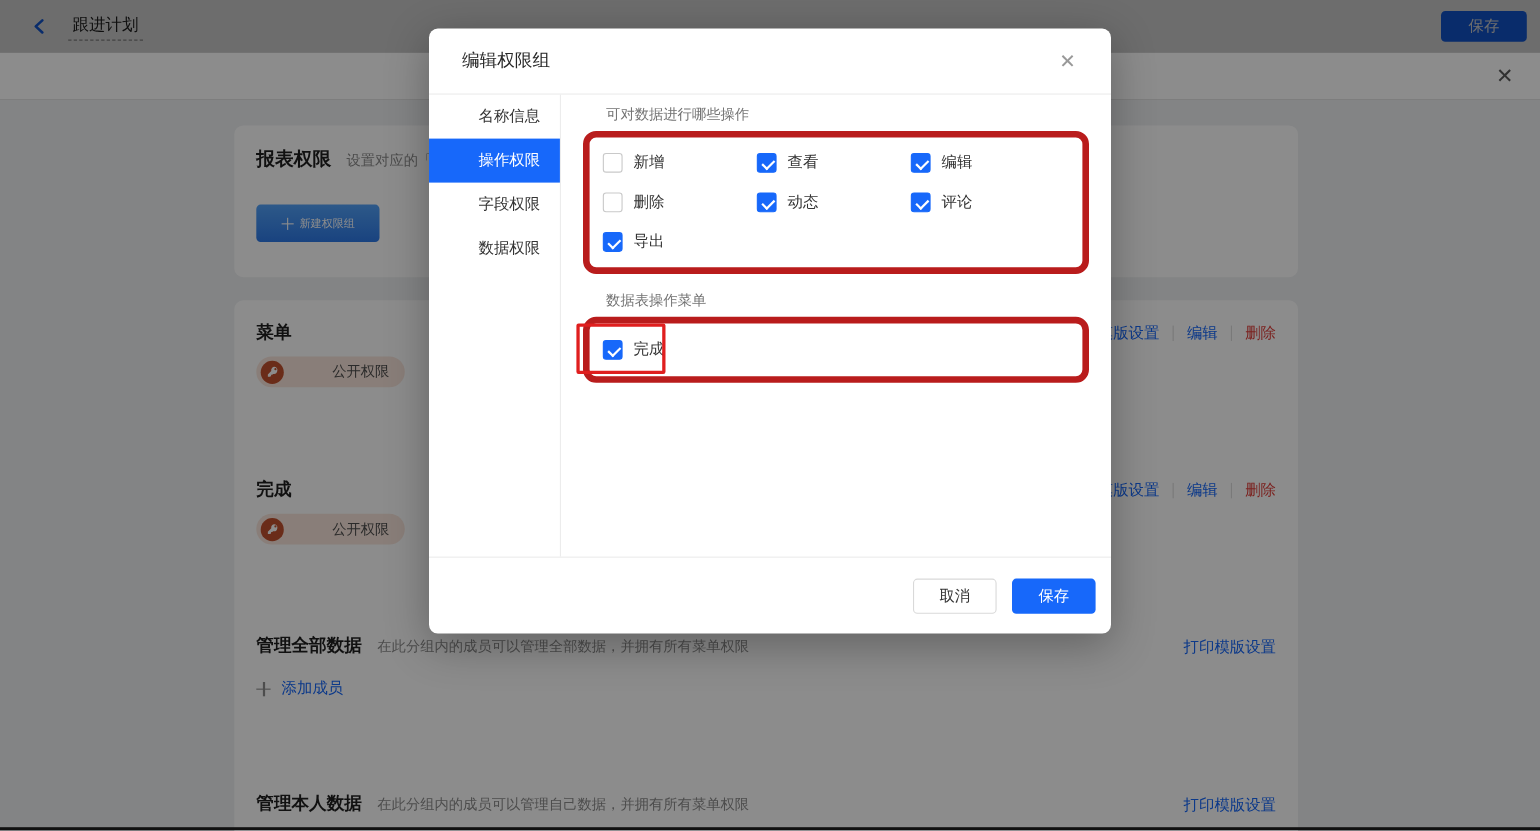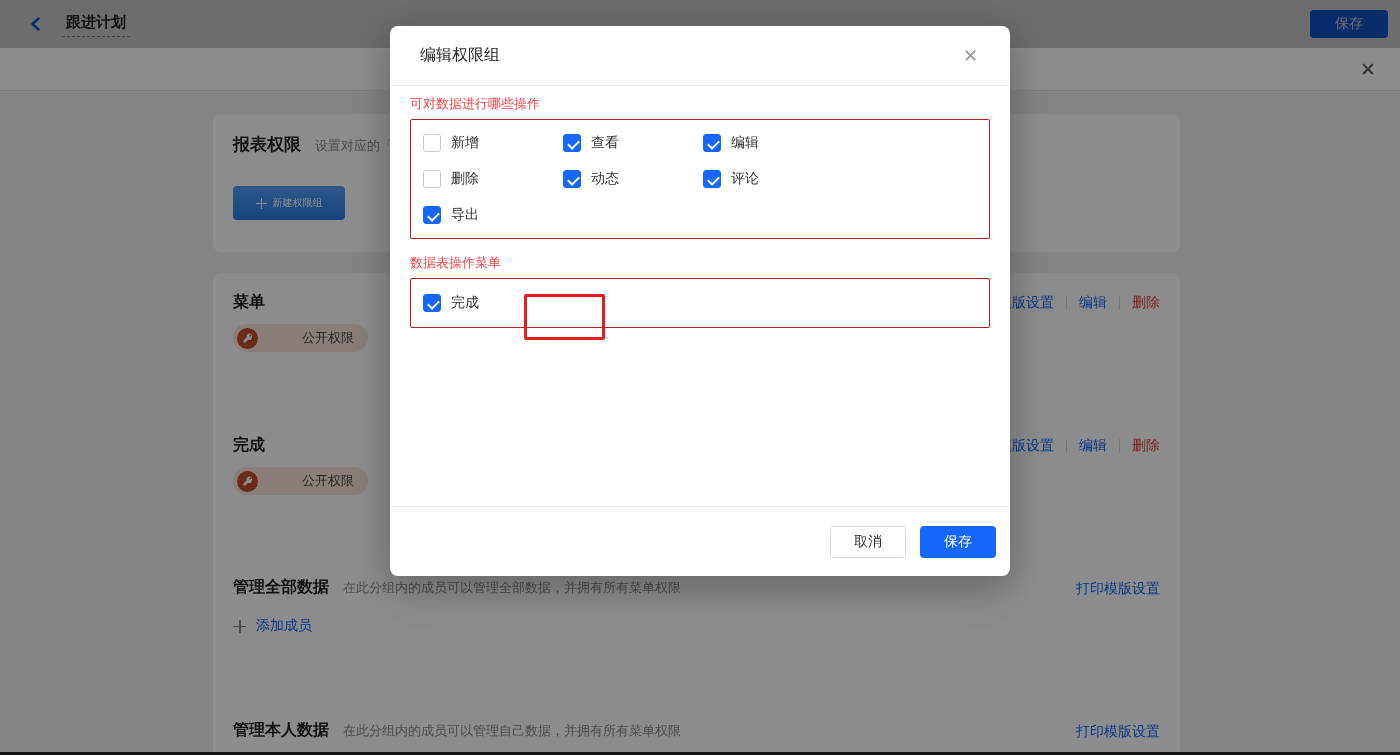--- a/index.html
+++ b/index.html
@@ -5,21 +5,21 @@
   * { margin:0; padding:0; box-sizing:border-box; }
   html,body { background:#555; }
   body { font-family:"Liberation Sans","DejaVu Sans",sans-serif; }
   .screen { position:relative; width:1400px; height:755px; overflow:hidden; background:#eef0f2; }
 
   
   .navbar { position:absolute; left:0; top:0; width:1400px; height:48px; background:#fff;
             display:flex; align-items:center; padding:0 12px 0 24px; }
   .navbar::after { content:""; position:absolute; inset:0; background:rgba(0,0,0,0.22); z-index:2; pointer-events:none; }
   .back-btn { width:24px; height:24px; display:flex; align-items:center; justify-content:center; cursor:pointer; }
-  .nav-title { margin-left:14px; font-size:15px; font-weight:700; color:#262626;
+  .nav-title { margin-left:14px; font-size:15px; font-weight:400; color:#262626;
                padding:2px 4px 4px; border-bottom:1px dashed #9c9c9c; }
   .nav-save { margin-left:auto; width:78px; height:28px; background:#1768fa; color:#fff; font-size:14px;
               border:none; border-radius:4px; cursor:pointer; }
 
   
   .toolbar { position:absolute; left:0; top:48px; width:1400px; height:43px; background:#fff;
              border-bottom:1px solid #e4e4e4; display:flex; align-items:center; justify-content:flex-end; padding-right:24px; }
   .toolbar-close { font-size:19px; color:#595959; cursor:pointer; line-height:1; }
 
   
@@ -81,22 +81,22 @@
   .modal-title { font-size:16px; font-weight:500; color:#262626; }
   .modal-close { margin-left:auto; font-size:18px; color:#999; cursor:pointer; line-height:1; }
 
   .modal-body { position:absolute; left:0; top:60px; width:100%; height:420px; display:flex; }
   .m-sidebar { width:120px; border-right:1px solid #ececec; }
   .m-tab { height:40px; display:flex; align-items:center; justify-content:flex-end; padding-right:18px;
            font-size:14px; color:#333; cursor:pointer; }
   .m-tab.active { background:#1768fa; color:#fff; }
 
   .m-content { flex:1; padding:9px 20px 0; }
-  .grp-label { font-size:13px; color:#ef4444; margin-bottom:6px; }
-  .cb-box { border:1px solid #b91c1c; border-radius:2px; }
+  .grp-label { font-size:13px; color:#737373; margin-bottom:6px;margin-left:21px; }
+  .cb-box { border:6px solid #b91c1c; border-radius:12px; }
   .ops-grid { display:grid; grid-template-columns:140px 140px 1fr; grid-auto-rows:36px; align-items:center;
               padding:5px 12px; }
   .menu-box { margin-top:4px; }
   .menu-row { display:flex; align-items:center; padding:15px 12px; }
   .cb-item { display:flex; align-items:center; gap:10px; }
   .cb { width:18px; height:18px; border:1px solid #c9c9c9; border-radius:3px; background:#fff; position:relative; cursor:pointer; flex:none; }
   .cb.checked { background:#1768fa; border-color:#1768fa; }
   .cb.checked::after { content:""; position:absolute; left:3.5px; top:4.5px; width:9px; height:5px;
                        border-left:2px solid #fff; border-bottom:2px solid #fff; transform:rotate(-45deg); }
   .cb-label { font-size:14px; color:#333; }
@@ -206,20 +206,26 @@
 
   <div class="overlay"></div>
 
   <div class="modal">
     <div class="modal-header">
       <span class="modal-title">编辑权限组</span>
       <span class="modal-close">✕</span>
     </div>
 
     <div class="modal-body">
+      <div class="m-sidebar">
+        <div class="m-tab">名称信息</div>
+        <div class="m-tab active">操作权限</div>
+        <div class="m-tab">字段权限</div>
+        <div class="m-tab">数据权限</div>
+      </div>
 
       <div class="m-content">
         <div class="grp-label">可对数据进行哪些操作</div>
 
         <div class="cb-box ops-grid">
           <div class="cb-item">
             <span class="cb"></span>
             <span class="cb-label">新增</span>
           </div>
           <div class="cb-item">

